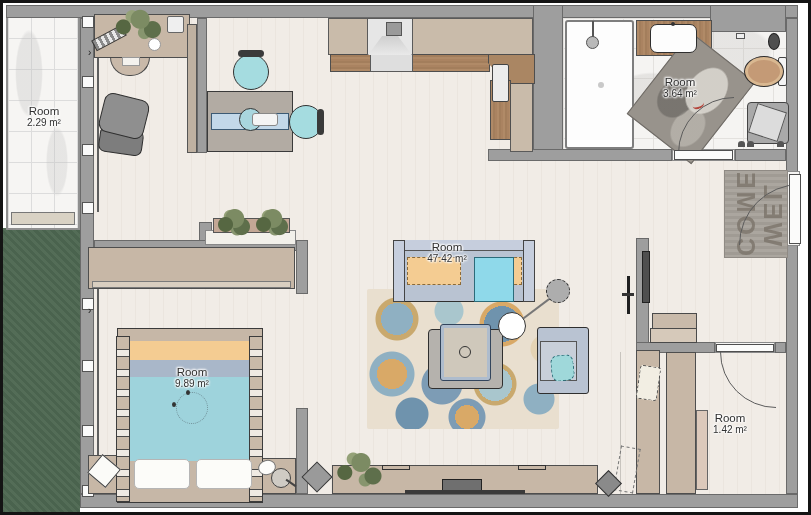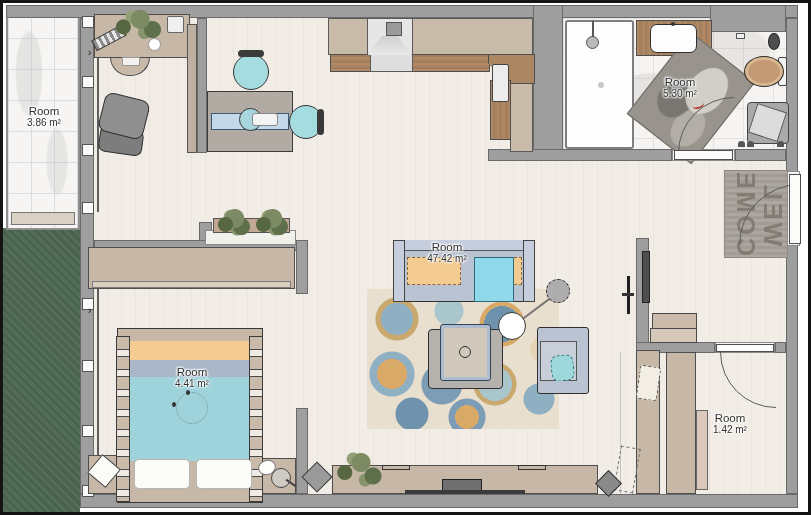--- a/index.html
+++ b/index.html
@@ -267,33 +267,33 @@
 
   <div class="abs tan" style="left:88px;top:455px;width:32px;height:39px;z-index:12;"></div>
   <div class="abs" style="left:92px;top:459px;width:24px;height:24px;transform:rotate(40deg);background:#fbfbf8;border:1px solid #444;z-index:13;box-sizing:border-box;"></div>
   <div class="abs tan" style="left:255px;top:458px;width:41px;height:36px;z-index:12;"></div>
   <div class="abs" style="left:258px;top:460px;width:18px;height:15px;transform:rotate(-15deg);background:#fdfdfb;border:1px solid #777;border-radius:50%;z-index:13;box-sizing:border-box;"></div>
   <div class="abs" style="left:271px;top:468px;width:20px;height:20px;background:#cfcbc4;border:1px solid #444;border-radius:50%;z-index:14;box-sizing:border-box;"></div>
   <div class="abs" style="left:285px;top:482px;width:12px;height:2px;background:#444;transform:rotate(35deg);z-index:14;"></div>
 
   <div class="rlabel" style="left:8px;top:105px;width:72px;">
     <span class="rname">Room</span>
-    <span class="rarea">3.86 m²</span>
+    <span class="rarea">2.29 m²</span>
   </div>
   <div class="rlabel" style="left:638px;top:76px;width:84px;">
     <span class="rname">Room</span>
-    <span class="rarea">5.30 m²</span>
+    <span class="rarea">3.64 m²</span>
   </div>
   <div class="rlabel" style="left:407px;top:241px;width:80px;">
     <span class="rname">Room</span>
     <span class="rarea">47.42 m²</span>
   </div>
   <div class="rlabel" style="left:152px;top:366px;width:80px;">
     <span class="rname">Room</span>
-    <span class="rarea">4.41 m²</span>
+    <span class="rarea">9.89 m²</span>
   </div>
   <div class="rlabel" style="left:688px;top:412px;width:84px;">
     <span class="rname">Room</span>
     <span class="rarea">1.42 m²</span>
   </div>
 
   <div class="frame"></div>
 </div>
 
 </body></html>

